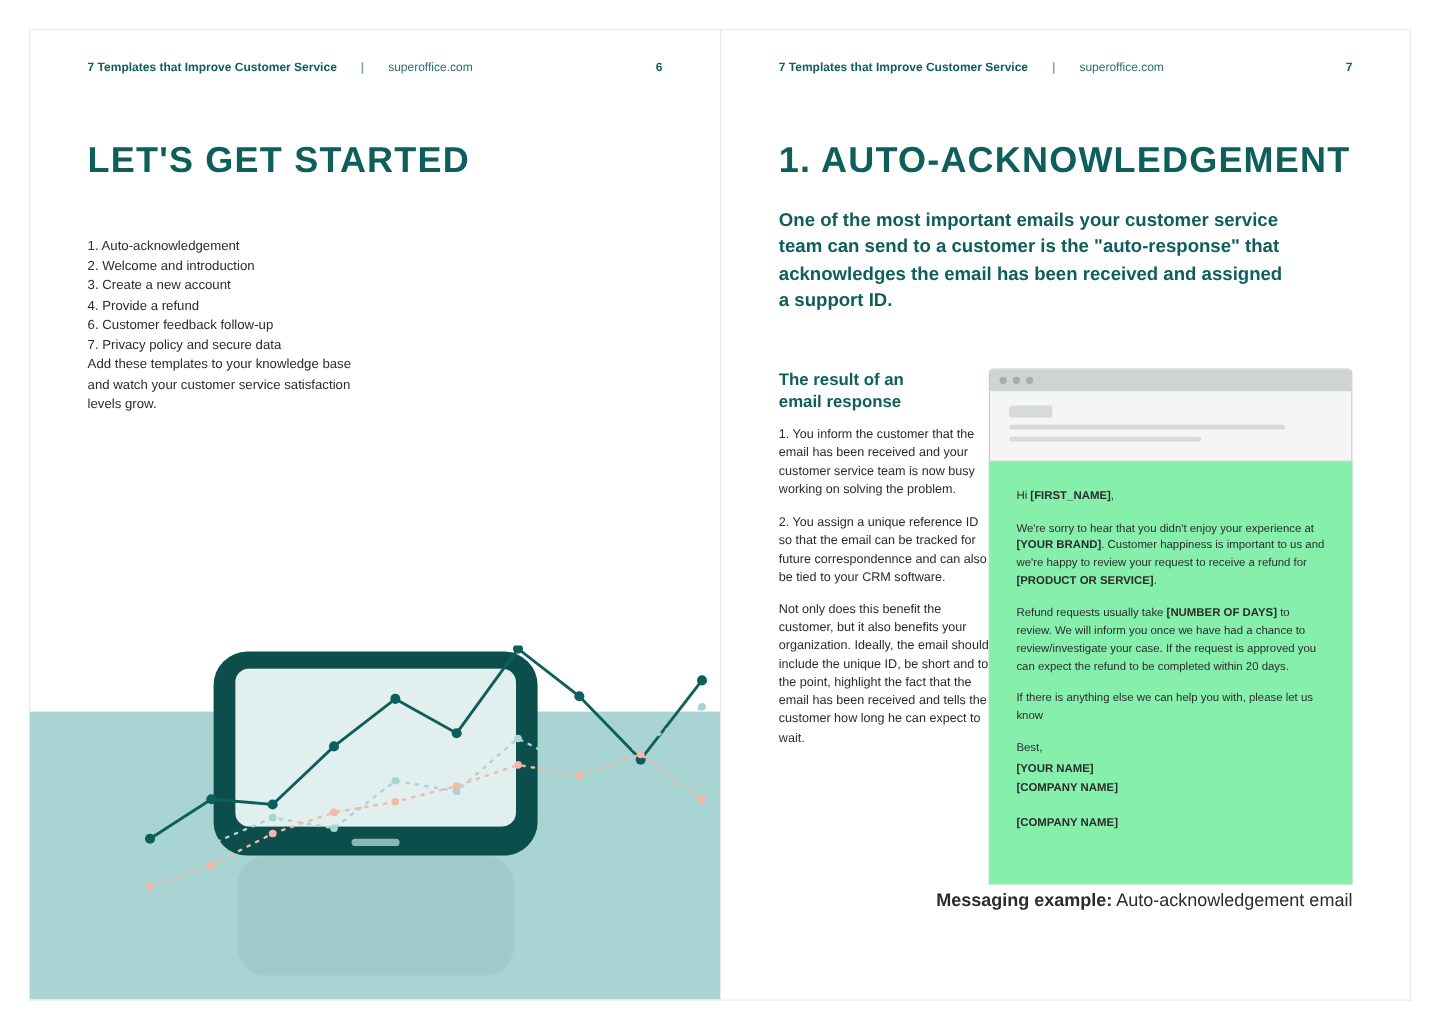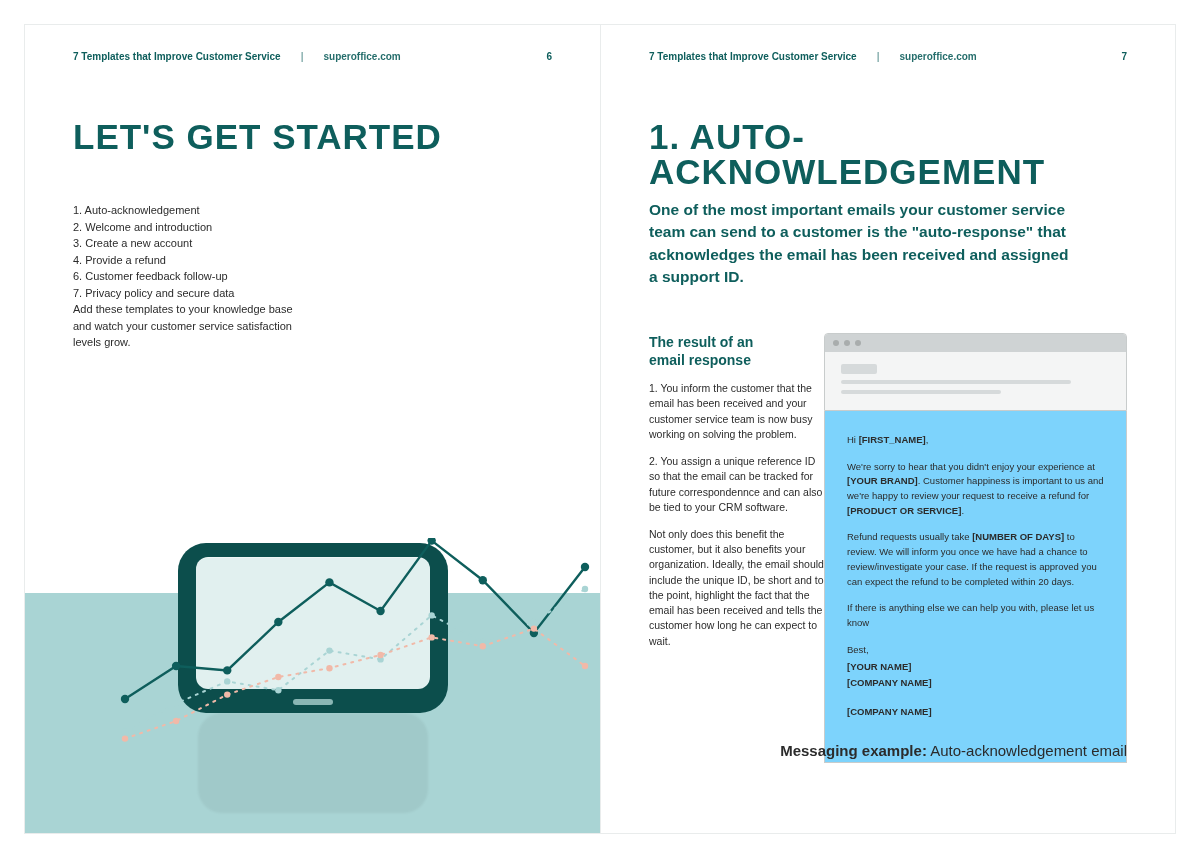--- a/index.html
+++ b/index.html
@@ -14,26 +14,26 @@
   }
   html,body{margin:0;padding:0;background:#fff;font-family:'Segoe UI',Arial,Helvetica,sans-serif;color:var(--gray-text);}
   .stage{width:1200px;height:858px;box-sizing:border-box;padding:24px;}
   .spread{width:100%;height:100%;border:1px solid #e9ecec;box-sizing:border-box;display:flex;}
   .page{flex:1 1 50%;position:relative;box-sizing:border-box;padding:54px 48px 40px 48px;}
   .page.left{border-right:0;}
   .page.right{border-left:1px solid #e9ecec;}
   
   .running{display:flex;align-items:center;gap:20px;font-size:10px;color:var(--teal);font-weight:600;position:absolute;top:26px;left:48px;right:48px;}
   .running .sep{color:var(--teal);opacity:.55;}
-  .running .site{font-weight:700;color:var(--teal);opacity:.9;}
+  .running .site{font-weight:400;color:var(--teal);opacity:.9;}
   .pgnum{margin-left:auto;font-weight:700;color:var(--teal);font-size:10px;}
   .page.right .pgnum-right{position:absolute;top:26px;right:48px;font-weight:800;color:var(--teal);font-size:10px;}
   .page.right .running{right:90px;}
   
-  h1.title{font-family:'Arial Black','Segoe UI',sans-serif;font-weight:900;letter-spacing:1px;color:var(--teal);margin:40px 0 10px 0;font-size:35px;line-height:1;}
+  h1.title{font-family:'Arial Black','Segoe UI',sans-serif;font-weight:900;letter-spacing:1px;color:var(--teal);margin:40px 0 24px 0;font-size:30px;line-height:1;}
   .intro{color:var(--teal);font-weight:700;font-size:15.5px;line-height:1.45;max-width:420px;}
   
   .list-block{margin-top:48px;font-size:11px;line-height:1.5;color:#2b2b2b;}
   .list-block p{margin:0;}
   .after-list{margin-top:16px;max-width:240px;}
   
   
   .illus-wrap{position:absolute;left:0;right:0;bottom:0;height:295px;overflow:hidden;}
   .water{position:absolute;left:0;right:0;bottom:0;height:240px;background:var(--mint);z-index:0;}
   .tablet{position:absolute;left:50%;transform:translateX(-50%);bottom:120px;width:270px;height:170px;z-index:3;}
@@ -52,21 +52,21 @@
   .email-card{flex:1;}
   .browser{background:var(--gray-bg);border:1px solid var(--gray-border);border-radius:4px 4px 0 0;overflow:hidden;}
   .browser-bar{height:18px;background:#cfd3d4;display:flex;align-items:center;gap:5px;padding:0 8px;}
   .dot{width:6px;height:6px;border-radius:50%;background:#a9adad;}
   .browser-head{padding:12px 16px 10px 16px;}
   .hline{height:6px;background:var(--gray-line);border-radius:2px;margin-bottom:6px;}
   .hline.sm{width:36px;height:10px;}
   .hline.w1{width:230px;height:4px;}
   .hline.w2{width:160px;height:4px;}
   
-  .mail-body{background:#7dd3fc;border:1px solid var(--gray-border);border-top:none;padding:22px 22px 30px 22px;font-size:9.5px;line-height:1.55;color:#2b2b2b;}
+  .mail-body{background:#86efac;border:1px solid var(--gray-border);border-top:none;padding:22px 22px 30px 22px;font-size:9.5px;line-height:1.55;color:#2b2b2b;}
   .mail-body p{margin:0 0 12px 0;}
   .mail-body .sig{margin-top:6px;}
   .mail-body .sig p{margin:0 0 2px 0;font-weight:700;}
   .mail-body .sig2{margin-top:14px;font-weight:700;}
   strong{font-weight:700;}
   
   .caption{position:absolute;right:48px;bottom:74px;font-size:15px;color:#2b2b2b;}
   .caption b{font-weight:700;}
 </style>
 </head>

